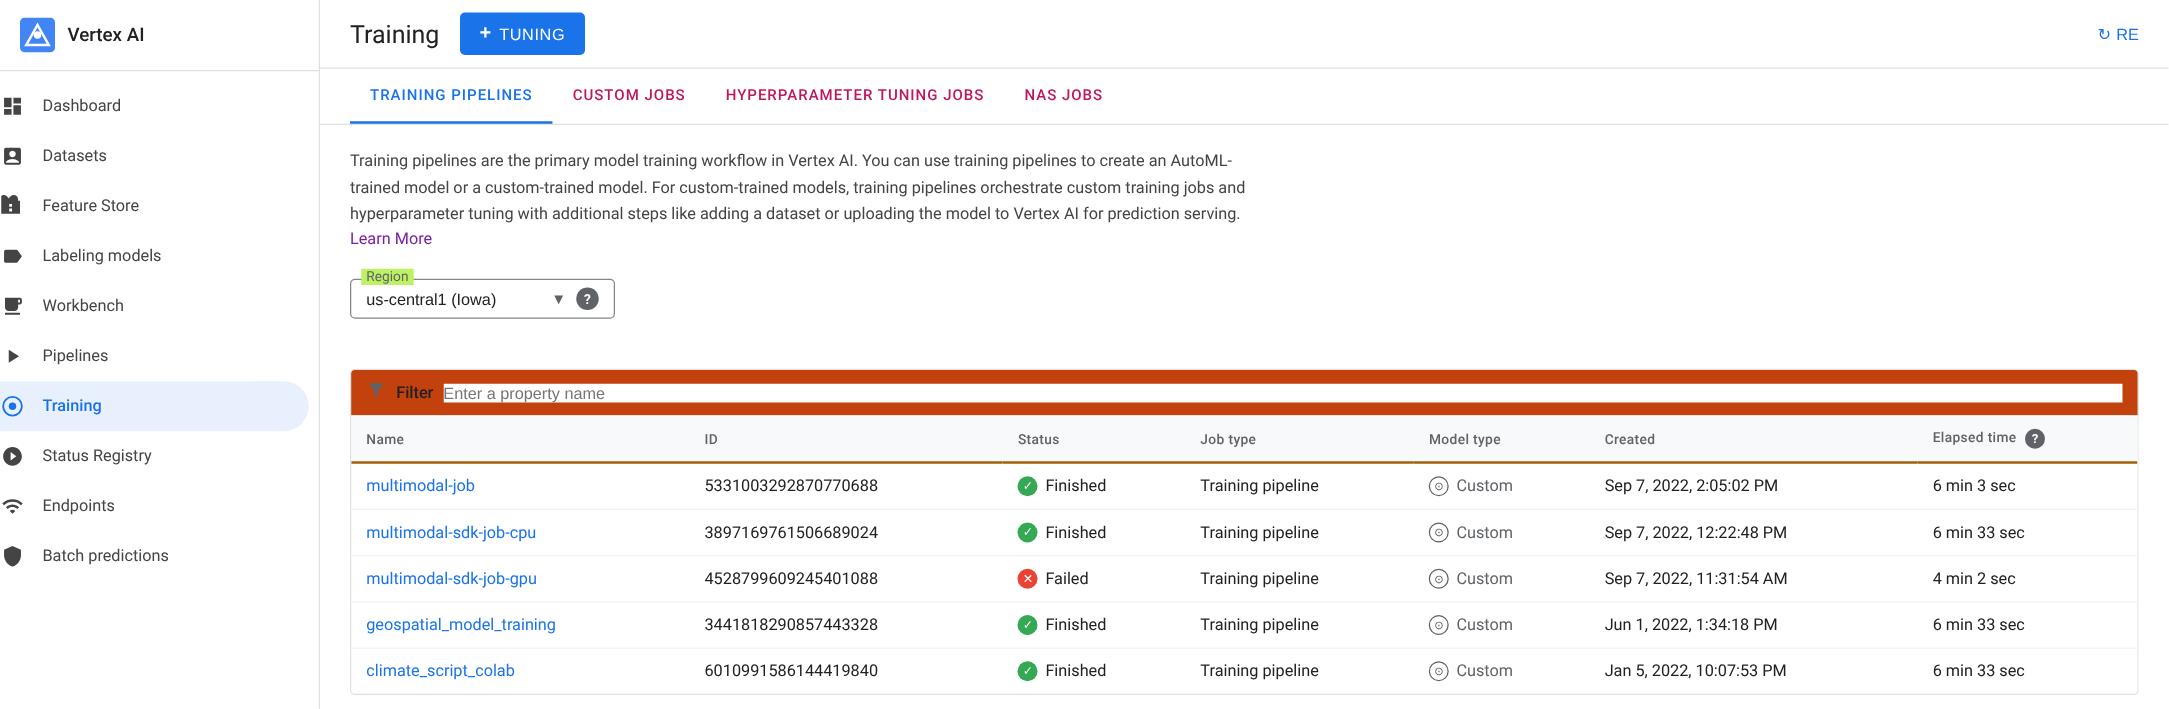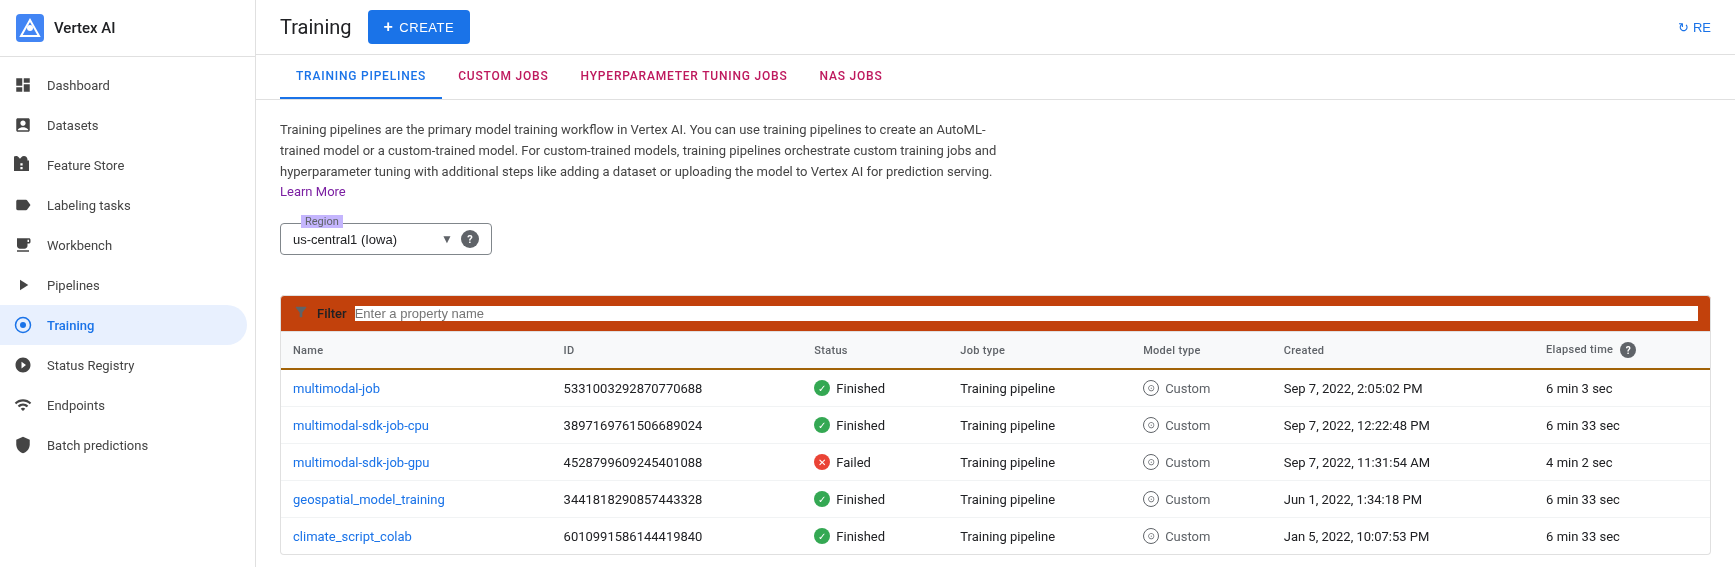--- a/index.html
+++ b/index.html
@@ -32,21 +32,21 @@
       color: #202124;
     }
     .sidebar-nav {
       flex: 1;
       padding: 8px 0;
       overflow-y: auto;
     }
     .nav-item {
       display: flex;
       align-items: center;
-      padding: 10px 13px;
+      padding: 10px 0;
       gap: 14px;
       cursor: pointer;
       color: #444;
       border-radius: 0 24px 24px 0;
       margin-right: 8px;
       font-size: 13px;
     }
     .nav-item.active {
       background: #e8f0fe;
       color: #1a73e8;
@@ -152,22 +152,22 @@
       display: inline-flex;
       align-items: center;
       padding: 6px 12px;
       gap: 8px;
       margin-bottom: 20px;
       position: relative;
     }
     .region-label {
       position: absolute;
       top: -9px;
-      left: 20px;
-      background: #c4b5fd;
+      left: 8px;
+      background: #bef264;
       padding: 0 4px;
       font-size: 11px;
       color: #5f6368;
     }
     .region-select {
       border: none;
       background: transparent;
       font-size: 13px;
       color: #202124;
       appearance: none;
@@ -348,21 +348,21 @@
       </span>
       <span>Feature Store</span>
     </div>
 
     <div class="nav-item">
       <span class="icon">
         <svg width="18" height="18" viewBox="0 0 24 24" fill="currentColor">
             <path d="M17.63 5.84C17.27 5.33 16.67 5 16 5L5 5.01C3.9 5.01 3 5.9 3 7v10c0 1.1.9 1.99 2 1.99L16 19c.67 0 1.27-.33 1.63-.84L22 12l-4.37-6.16z"></path>
           </svg>
       </span>
-      <span>Labeling tasks</span>
+      <span>Labeling models</span>
     </div>
 
     <div class="nav-item">
       <span class="icon">
         <svg width="18" height="18" viewBox="0 0 24 24" fill="currentColor">
             <path d="M20 3H4v10c0 2.21 1.79 4 4 4h6c2.21 0 4-1.79 4-4v-3h2c1.11 0 2-.89 2-2V5c0-1.11-.89-2-2-2zm0 5h-2V5h2v3zM4 19h16v2H4z"></path>
           </svg>
       </span>
       <span>Workbench</span>
     </div>
@@ -416,21 +416,21 @@
 
   </nav>
 </aside>
 
 <main class="main">
 
   <div class="main-header">
     <h1 class="page-title">Training</h1>
     <button class="create-btn">
       <span style="font-size:16px;font-weight:bold;">+</span>
-      <span>CREATE</span>
+      <span>TUNING</span>
     </button>
     <button class="refresh-btn">
       <span>↻</span>
       <span>RE</span>
     </button>
   </div>
 
   <div class="tabs">
     <div class="tab active">TRAINING PIPELINES</div>
     <div class="tab">CUSTOM JOBS</div>

